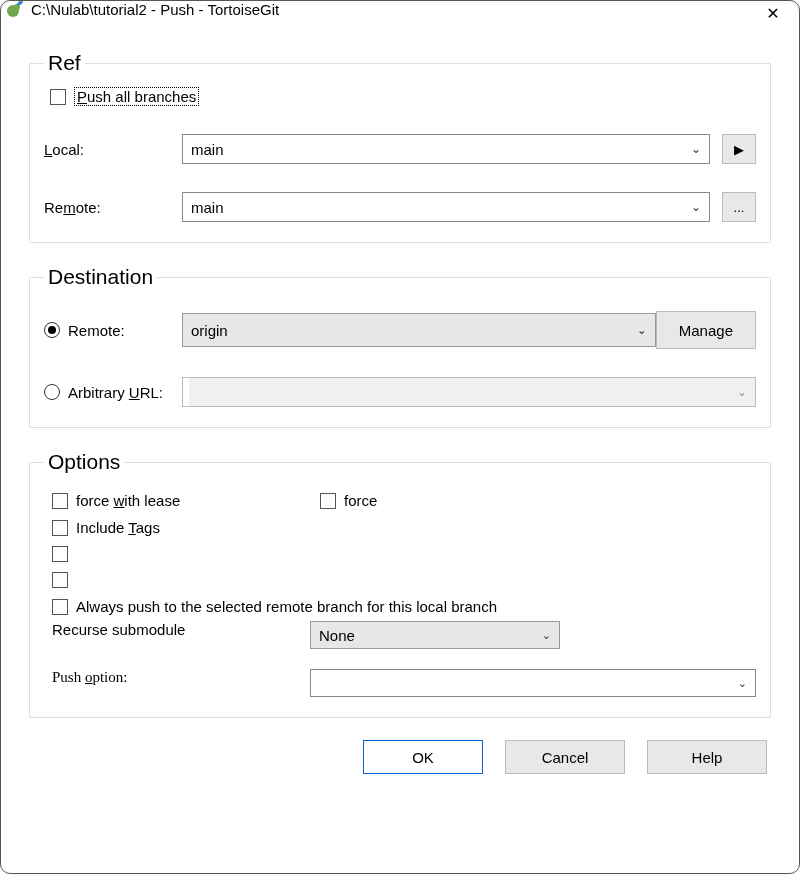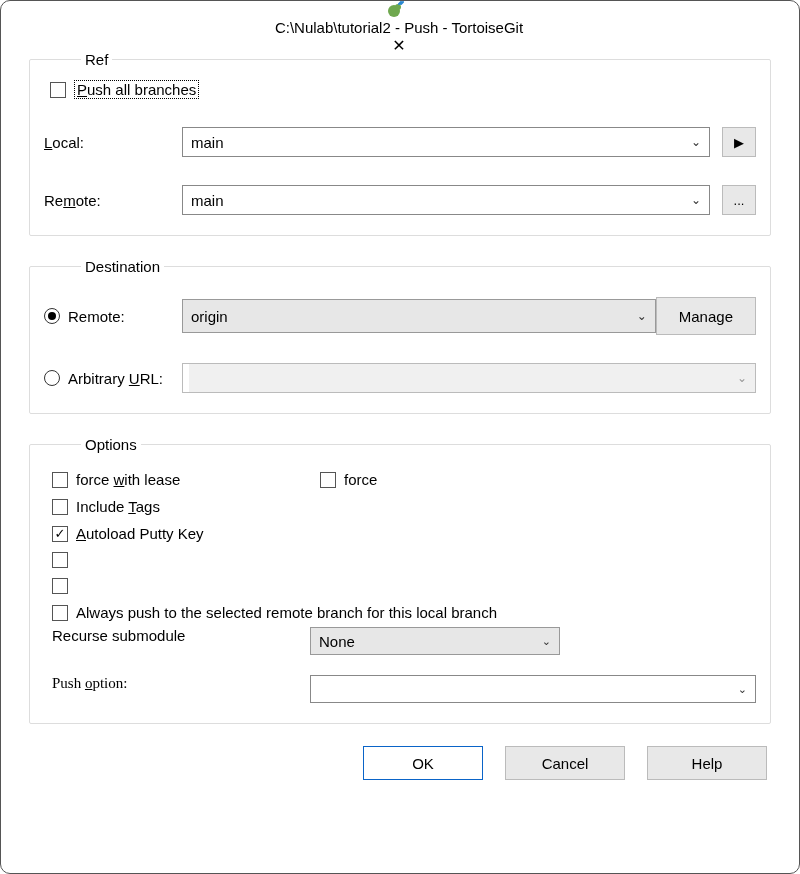--- a/index.html
+++ b/index.html
@@ -19,24 +19,23 @@
     background: #fff;
     border: 1px solid #555;
     border-radius: 10px;
     position: relative;
     display: flex;
     flex-direction: column;
   }
   .titlebar {
     height: 42px;
     display: flex;
-    align-items: center;
-    padding: 0 14px 0 12px;
-    font-size: 15px;
-    flex-direction: column;
+    align-items: flex-start;
+    padding: 0 14px 0 4px;
+    font-size: 15px;
   }
   .titlebar .icon {
     width: 18px; height: 18px;
     margin-right: 8px;
     display:inline-flex;
     align-items:center;
     justify-content:center;
   }
   .titlebar .title { flex: 1; }
   .titlebar .close {
@@ -53,23 +52,22 @@
   }
   fieldset {
     border: 1px solid #ddd;
     border-radius: 2px;
     margin: 4px 0 18px 0;
     padding: 8px 14px 20px 14px;
     position: relative;
   }
   legend {
     padding: 0 4px;
-    font-size: 15px;
+    font-size: 21px;
     color: #000;
-    margin-left: 37px;
   }
   .row {
     display: flex;
     align-items: center;
     margin-top: 14px;
   }
   .row.gap-lg { margin-top: 28px; }
   .lbl {
     width: 140px;
     flex: 0 0 138px;
@@ -285,24 +283,20 @@
           <span class="box"></span>
           <span>force</span>
         </div>
       </div>
 
       <div class="check">
         <span class="box"></span>
         <span><span>Include </span><span class="und">T</span><span>ags</span></span>
       </div>
 
-      <div class="check">
-        <span class="box checked"></span>
-        <span><span class="und">A</span><span>utoload Putty Key</span></span>
-      </div>
 
       <div class="check">
         <span class="box"></span>
       </div>
 
       <div class="check">
         <span class="box"></span>
       </div>
 
       <div class="check">

